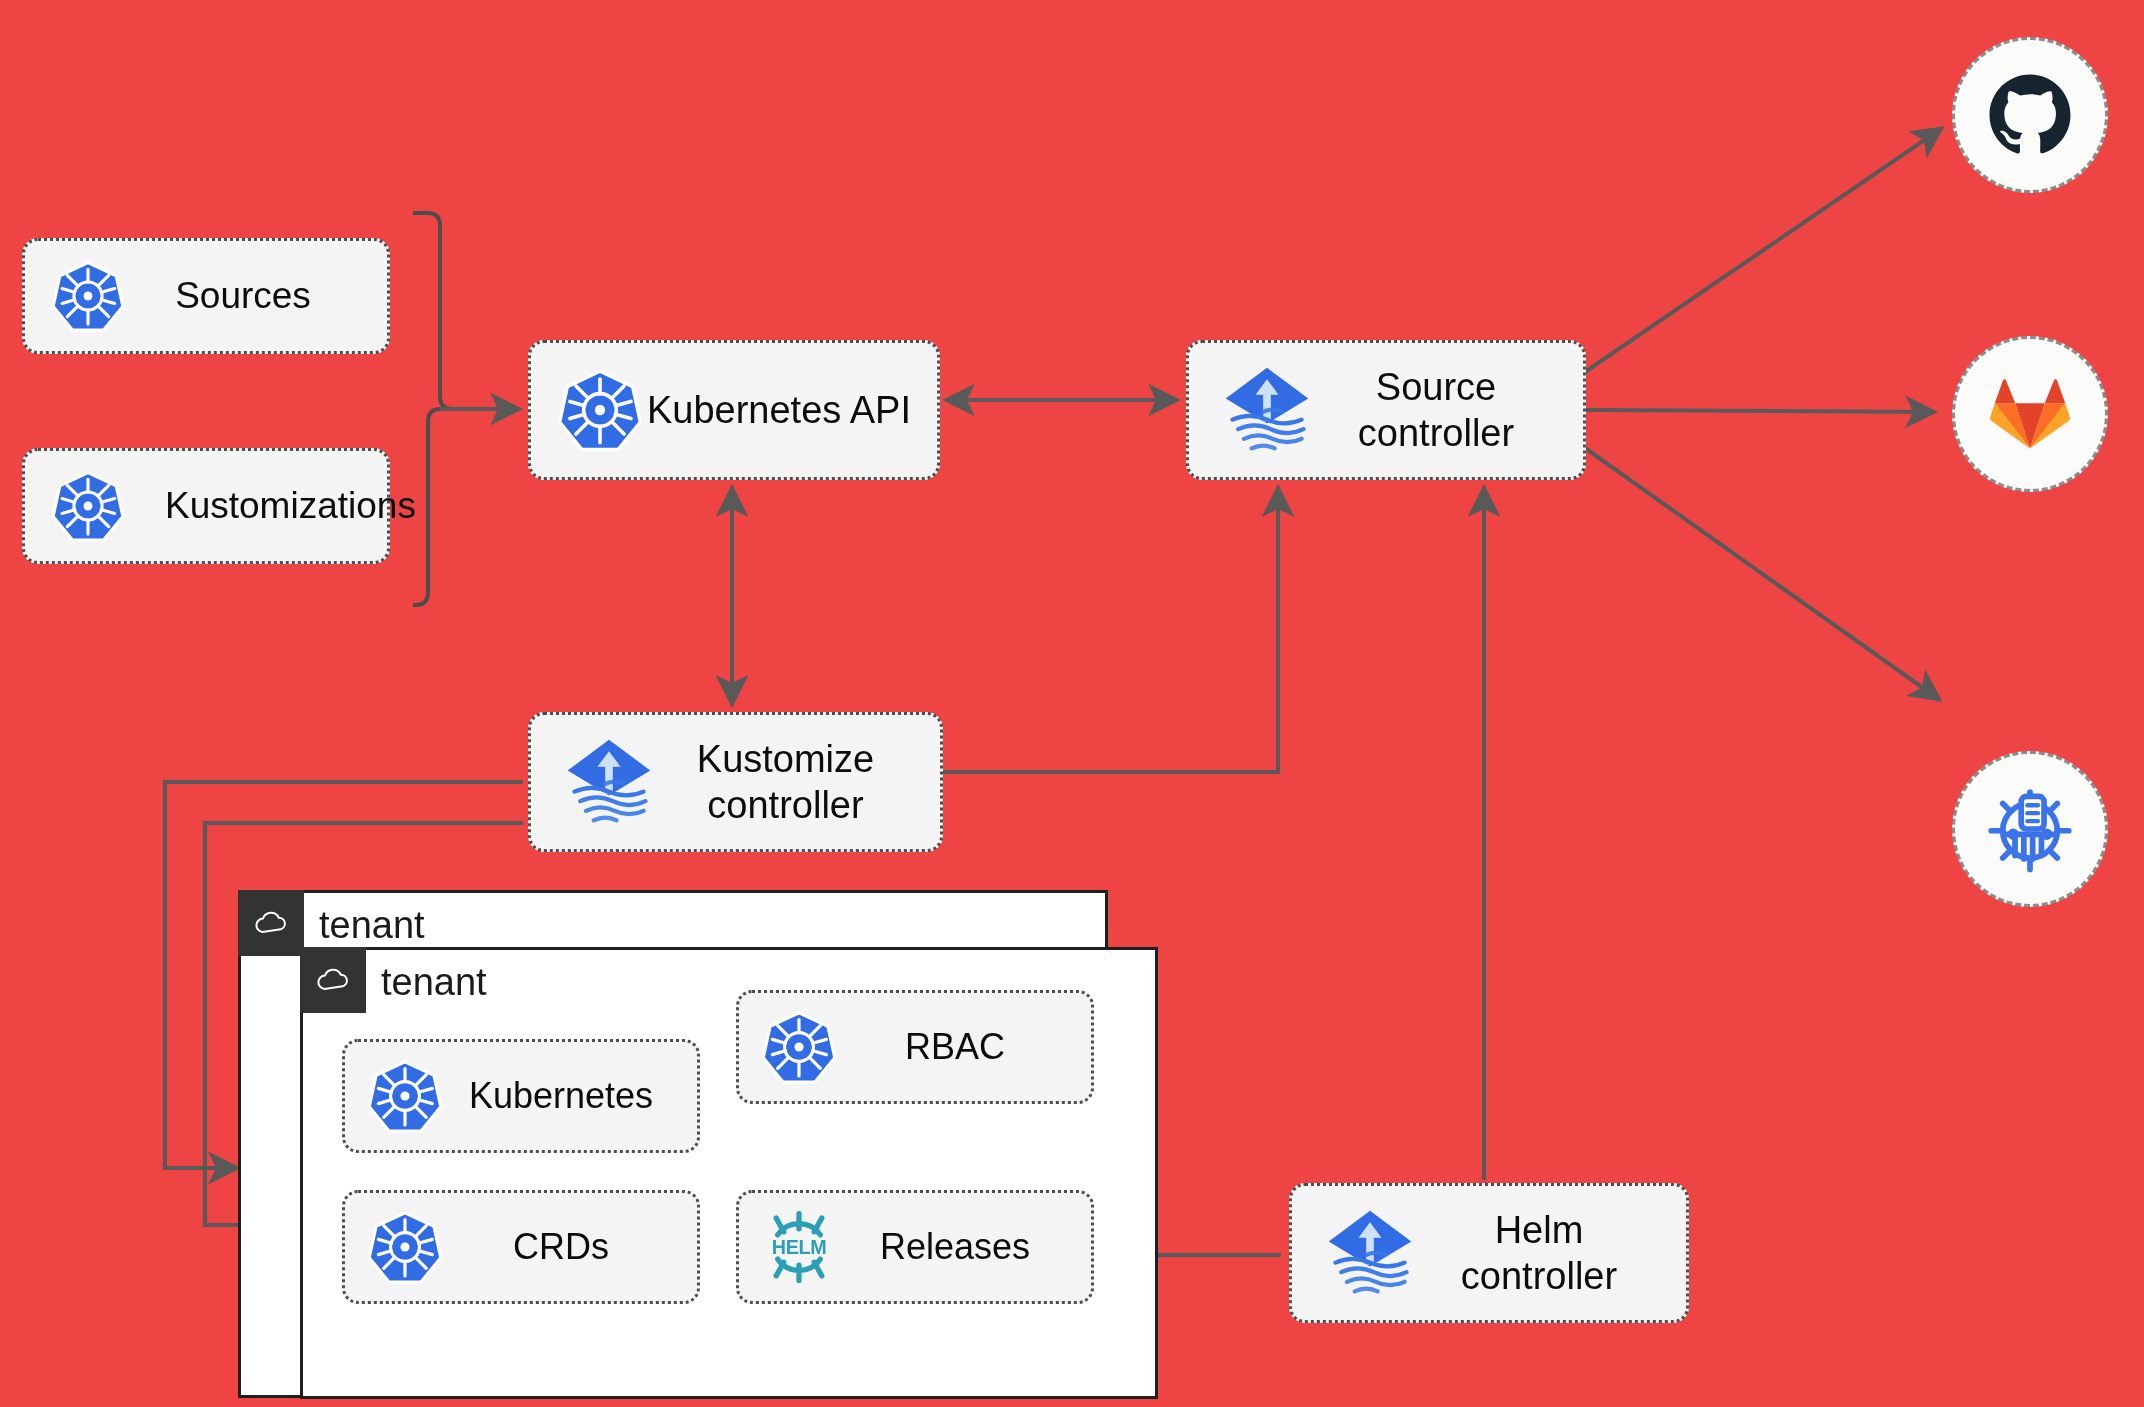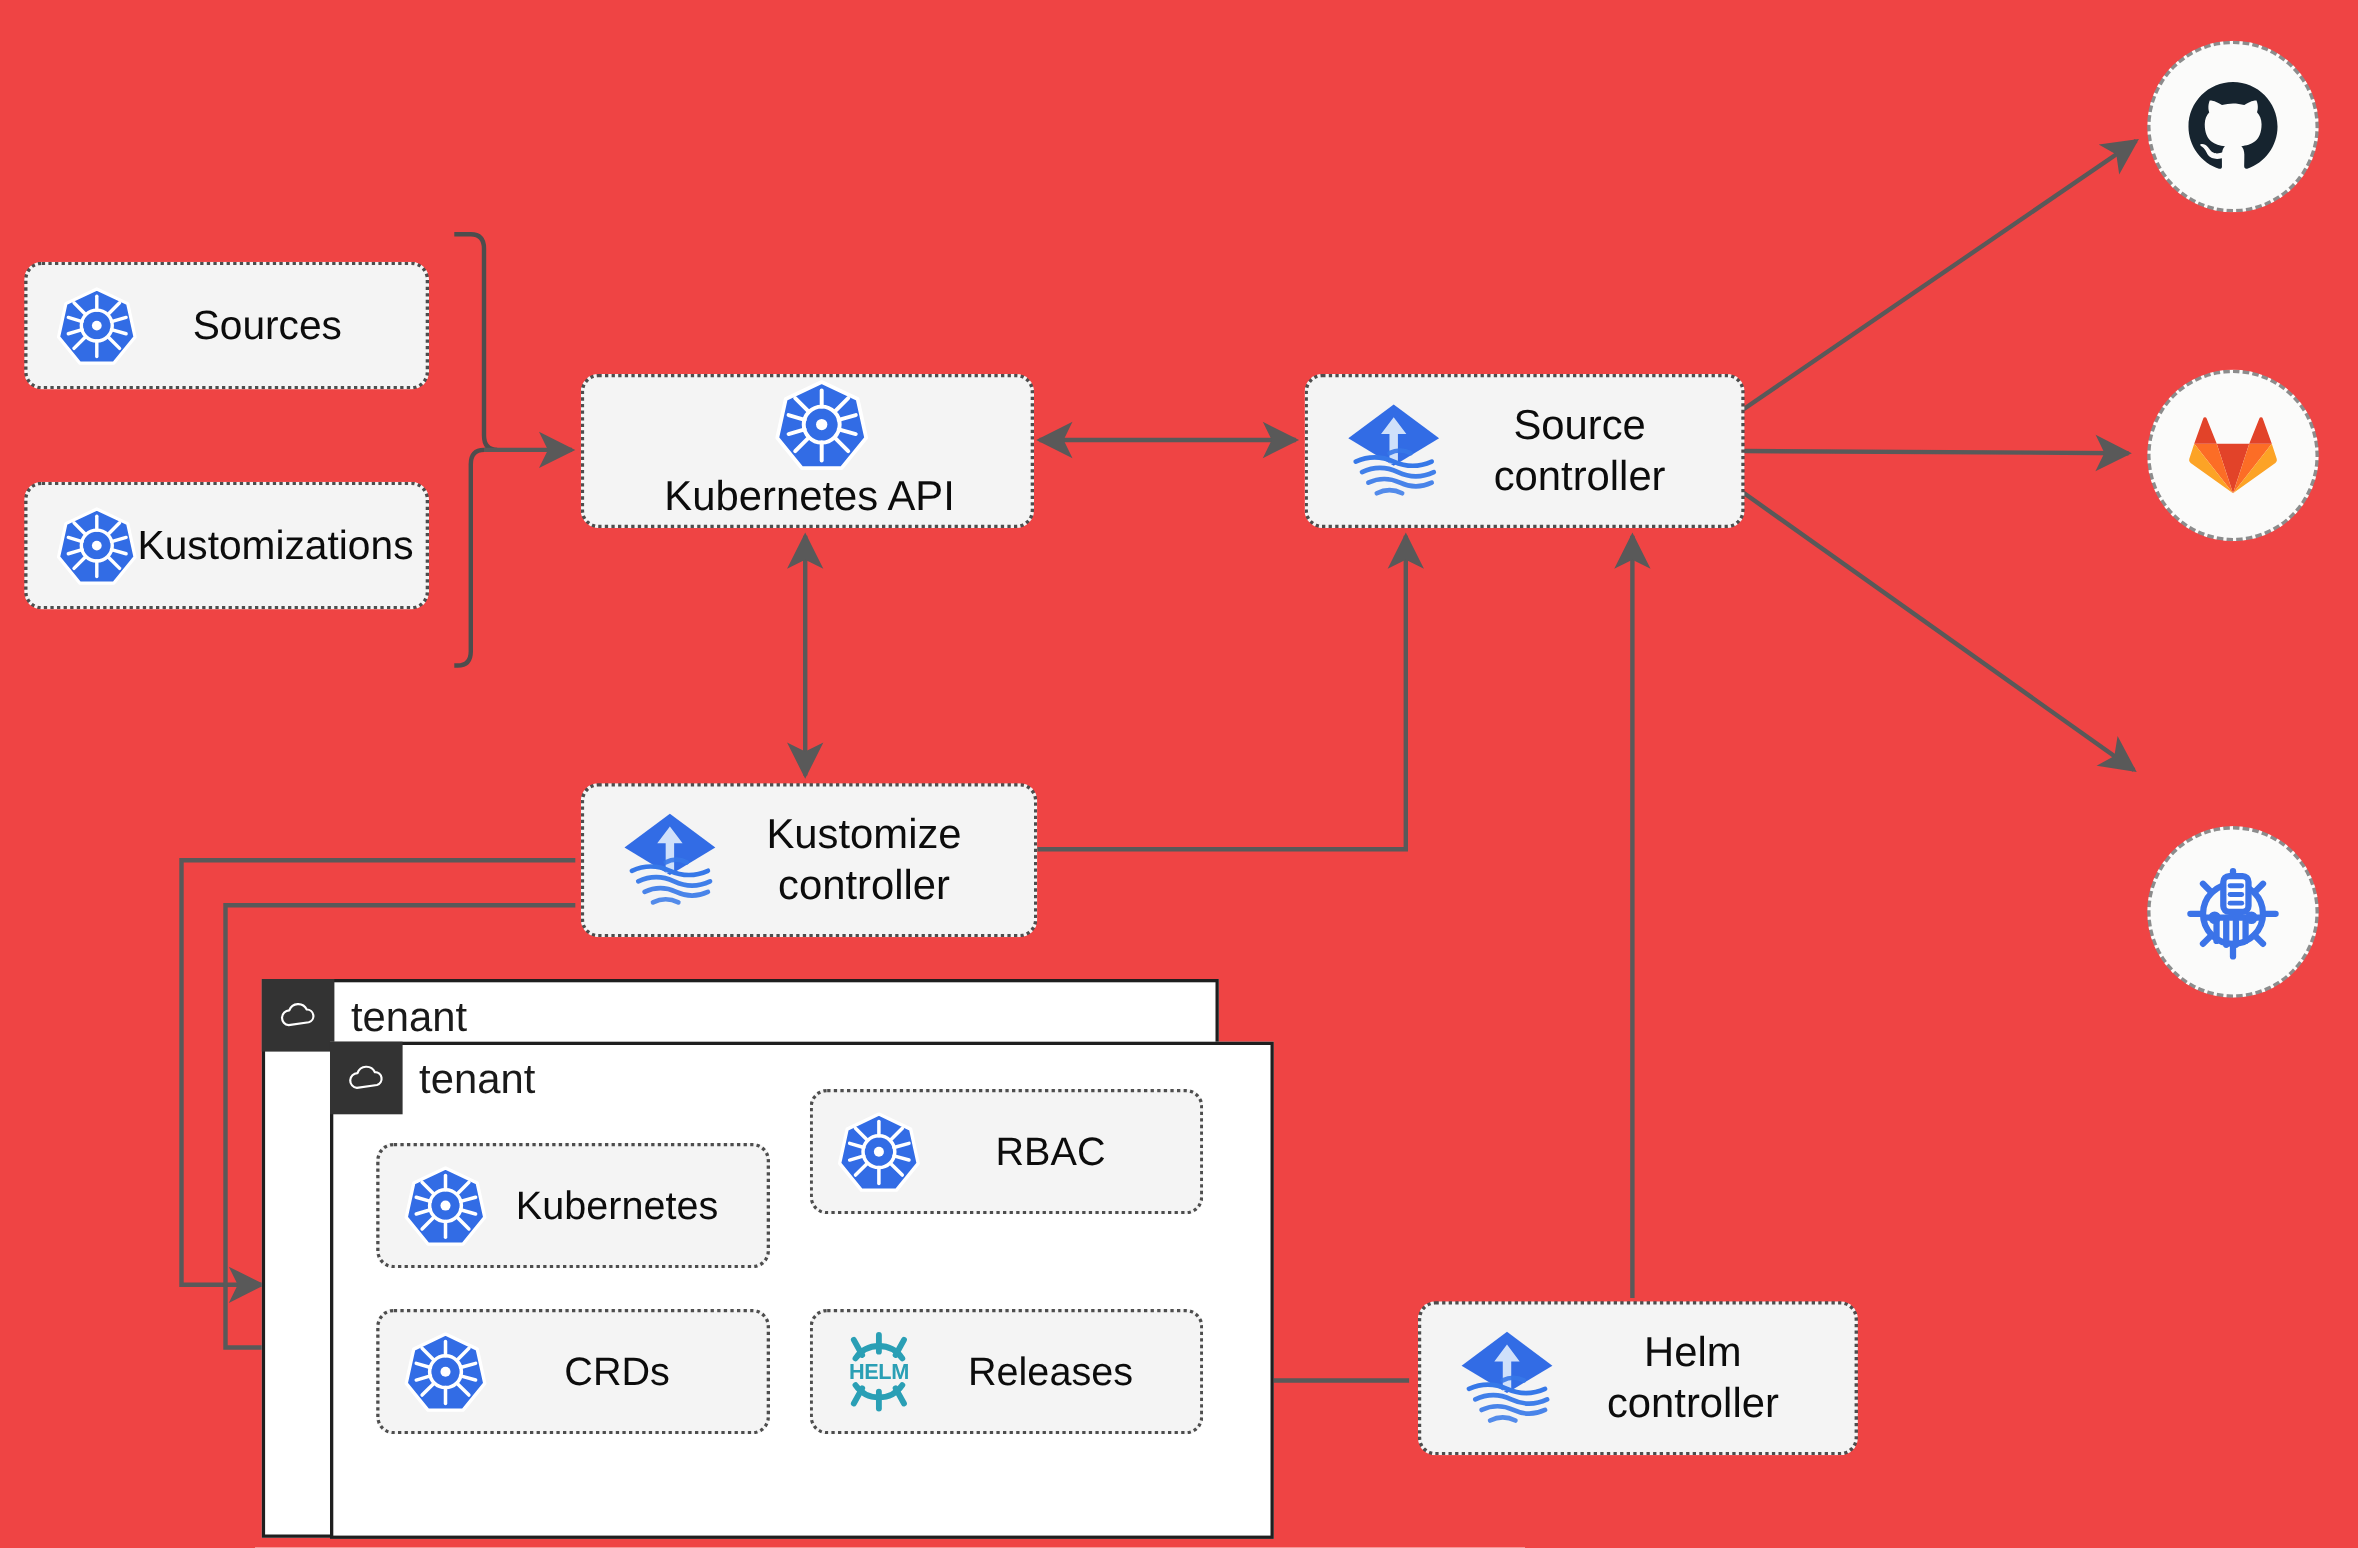--- a/index.html
+++ b/index.html
@@ -50,21 +50,21 @@
     line-height: 1.22;
     white-space: pre-line;
   }
 
   
   .res { width: 368px; height: 116px; padding-left: 26px; }
   .res .ico { width: 74px; height: 74px; }
   .res .lbl { font-size: 37px; padding-right: 26px; }
 
   
-  .apibox { width: 412px; height: 140px; padding-left: 26px; flex-direction: column; }
+  .apibox { width: 412px; height: 140px; padding-left: 26px; }
   .apibox .ico { width: 86px; height: 86px; }
   .apibox .lbl { font-size: 38px; padding-right: 22px; }
 
   
   .ctrl { padding-left: 30px; }
   .ctrl .ico { width: 96px; height: 96px; }
   .ctrl .lbl { font-size: 38px; padding-right: 26px; }
 
   
   .tbox { width: 358px; height: 114px; padding-left: 22px; }
@@ -177,21 +177,21 @@
           <line x1="64" y1="64" x2="78" y2="78"></line>
           <line x1="15" y1="60" x2="32" y2="55"></line>
           <line x1="68" y1="45" x2="86" y2="40"></line>
         </g>
         <circle cx="50" cy="50" r="6" fill="#ffffff"></circle>
       </svg>
     </span>
     <span class="lbl">Sources</span>
   </div>
 
-  <div class="node res" style="left:22px; top:438px;">
+  <div class="node res" style="left:22px; top:448px;gap:40px;">
     <span class="ico">
       <svg viewBox="0 0 100 100" width="74" height="74" aria-hidden="true">
         <polygon points="50,5 88,23 97,64 71,96 29,96 3,64 12,23" fill="#326CE5" stroke="#ffffff" stroke-width="4" stroke-linejoin="round"></polygon>
         <g fill="none" stroke="#ffffff" stroke-width="4.2" stroke-linecap="round">
           <circle cx="50" cy="50" r="19"></circle>
           <line x1="50" y1="14" x2="50" y2="31"></line>
           <line x1="50" y1="69" x2="50" y2="88"></line>
           <line x1="15" y1="40" x2="32" y2="45"></line>
           <line x1="68" y1="55" x2="86" y2="60"></line>
           <line x1="22" y1="78" x2="36" y2="64"></line>

